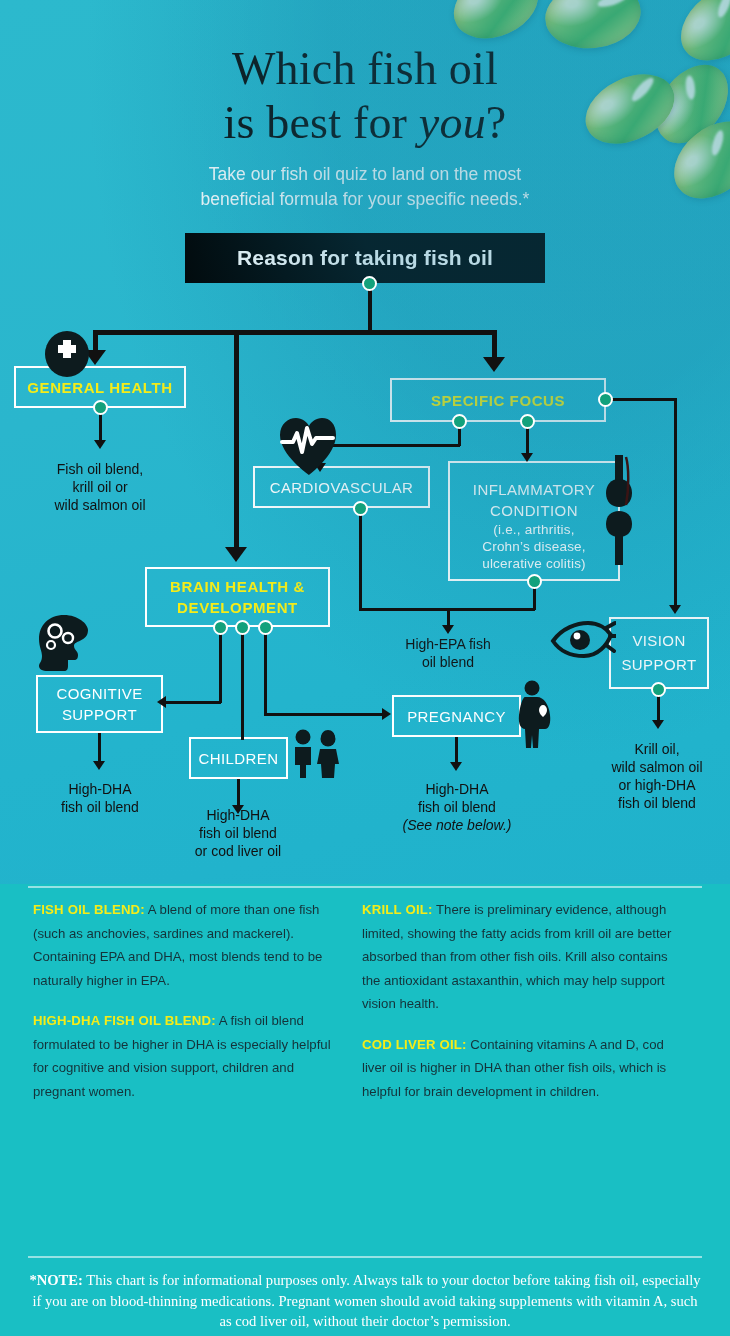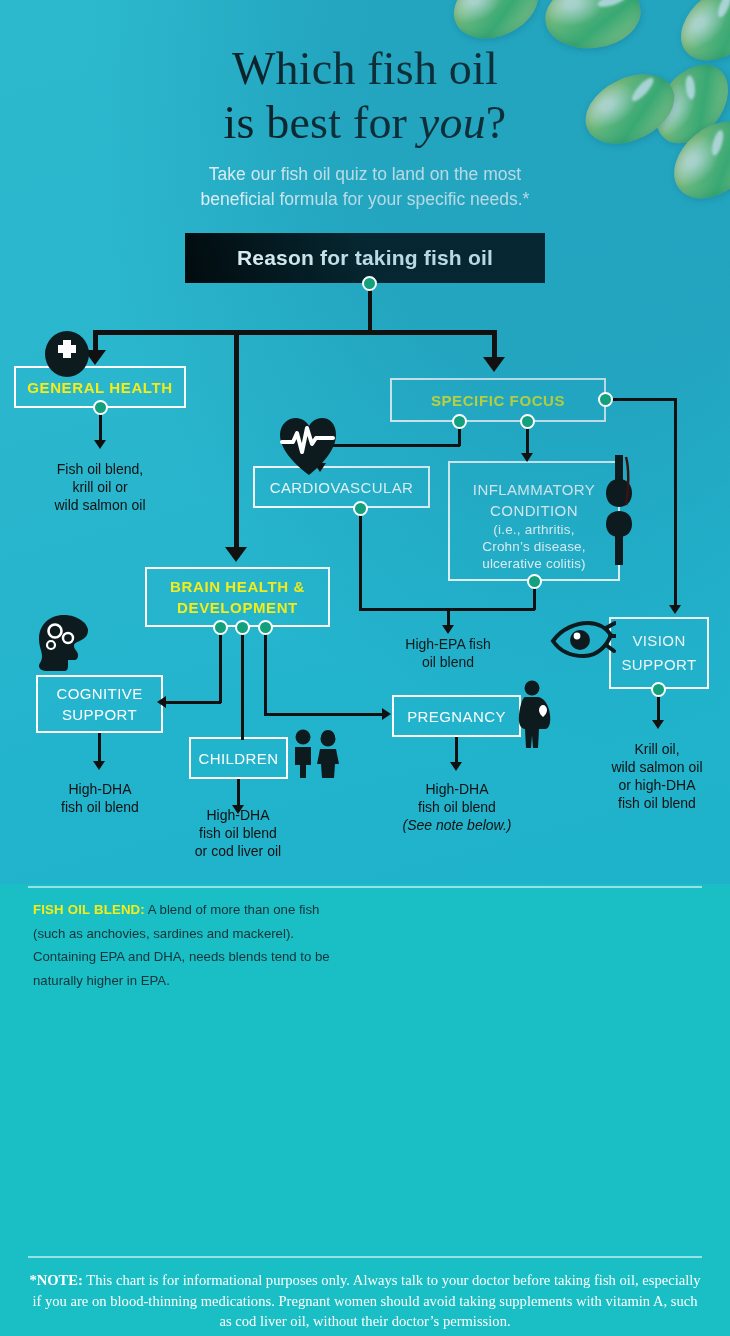--- a/index.html
+++ b/index.html
@@ -323,24 +323,27 @@
       <div>High-DHA</div>
       <div>fish oil blend</div>
       <div class="ital">(See note below.)</div>
     </div>
   </div>
 
   <div id="glossary">
     <div class="rule" style="left:28px;top:2px;width:674px;"></div>
 
     <div class="gcol" style="left:33px;width:300px;">
-      <p><b>FISH OIL BLEND:</b><span> A blend of more than one fish (such as anchovies, sardines and mackerel). Containing EPA and DHA, needs blends tend to be naturally higher in EPA.</span></p>
+      <p><b>FISH OIL BLEND:</b><span> A blend of more than one fish (such as anchovies, sardines and mackerel). Containing EPA and DHA, most blends tend to be naturally higher in EPA.</span></p>
+      <p><b>HIGH-DHA FISH OIL BLEND:</b><span> A fish oil blend formulated to be higher in DHA is especially helpful for cognitive and vision support, children and pregnant women.</span></p>
     </div>
 
     <div class="gcol" style="left:362px;width:318px;">
+      <p><b>KRILL OIL:</b><span> There is preliminary evidence, although limited, showing the fatty acids from krill oil are better absorbed than from other fish oils. Krill also contains the antioxidant astaxanthin, which may help support vision health.</span></p>
+      <p><b>COD LIVER OIL:</b><span> Containing vitamins A and D, cod liver oil is higher in DHA than other fish oils, which is helpful for brain development in children.</span></p>
     </div>
   </div>
 
   <div id="footer">
     <div class="rule" style="left:28px;top:2px;width:674px;"></div>
     <div class="note">
       <b>*NOTE:</b><span> This chart is for informational purposes only. Always talk to your doctor before taking fish oil, especially if you are on blood-thinning medications. Pregnant women should avoid taking supplements with vitamin A, such as cod liver oil, without their doctor’s permission.</span>
     </div>
   </div>
 

